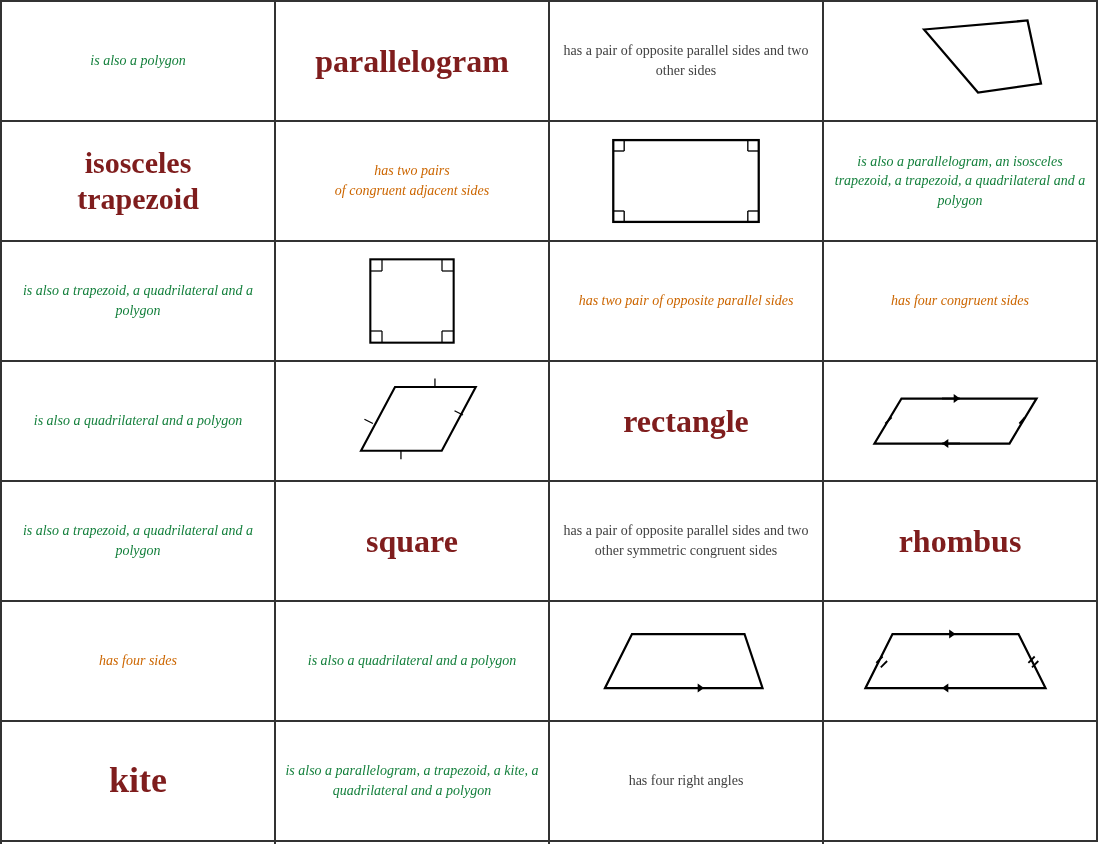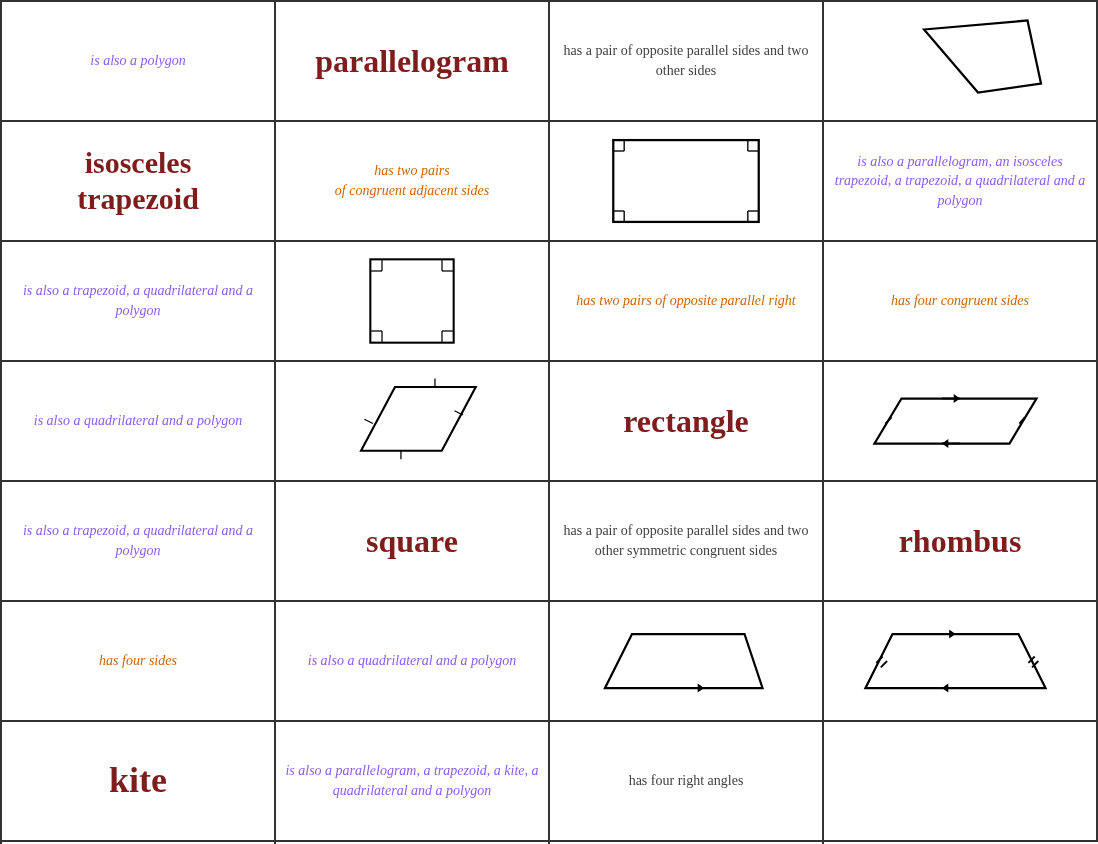--- a/index.html
+++ b/index.html
@@ -25,21 +25,21 @@
       justify-content: center;
       align-items: center;
       padding: 8px;
       text-align: center;
       position: relative;
       overflow: hidden;
     }
     .cell-text-italic {
       font-style: italic;
       font-size: 14px;
-      color: #8b5cf6;
+      color: #15803d;
       line-height: 1.4;
     }
     .cell-text-orange {
       font-style: italic;
       font-size: 14px;
       color: #cc6600;
       line-height: 1.4;
     }
     .cell-text-bold {
       font-weight: bold;
@@ -115,21 +115,21 @@
       <line x1="24" y1="10" x2="24" y2="24" stroke="#000" stroke-width="1.5"></line>
       <line x1="10" y1="96" x2="24" y2="96" stroke="#000" stroke-width="1.5"></line>
       <line x1="24" y1="96" x2="24" y2="110" stroke="#000" stroke-width="1.5"></line>
       <line x1="96" y1="24" x2="110" y2="24" stroke="#000" stroke-width="1.5"></line>
       <line x1="96" y1="10" x2="96" y2="24" stroke="#000" stroke-width="1.5"></line>
       <line x1="96" y1="96" x2="110" y2="96" stroke="#000" stroke-width="1.5"></line>
       <line x1="96" y1="96" x2="96" y2="110" stroke="#000" stroke-width="1.5"></line>
     </svg>
   </div>
   <div class="cell">
-    <span class="cell-text-orange">has two pairs of opposite parallel right</span>
+    <span class="cell-text-orange">has two pair of opposite parallel sides</span>
   </div>
 
   <div class="cell">
     <span class="cell-text-orange">has four congruent sides</span>
   </div>
   <div class="cell">
     <span class="cell-text-italic">is also a quadrilateral and a polygon</span>
   </div>
   <div class="cell">
 

